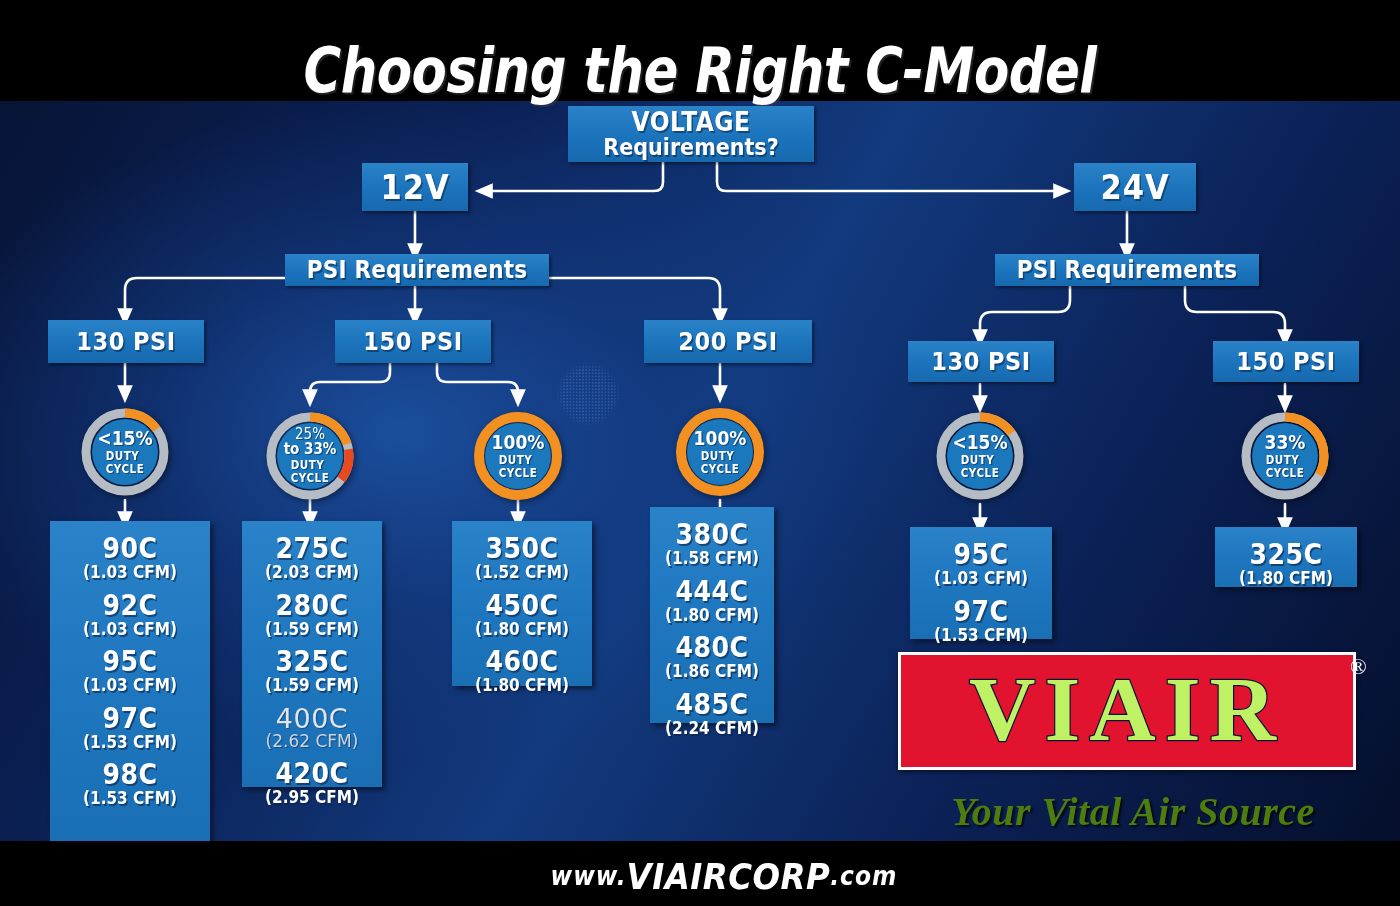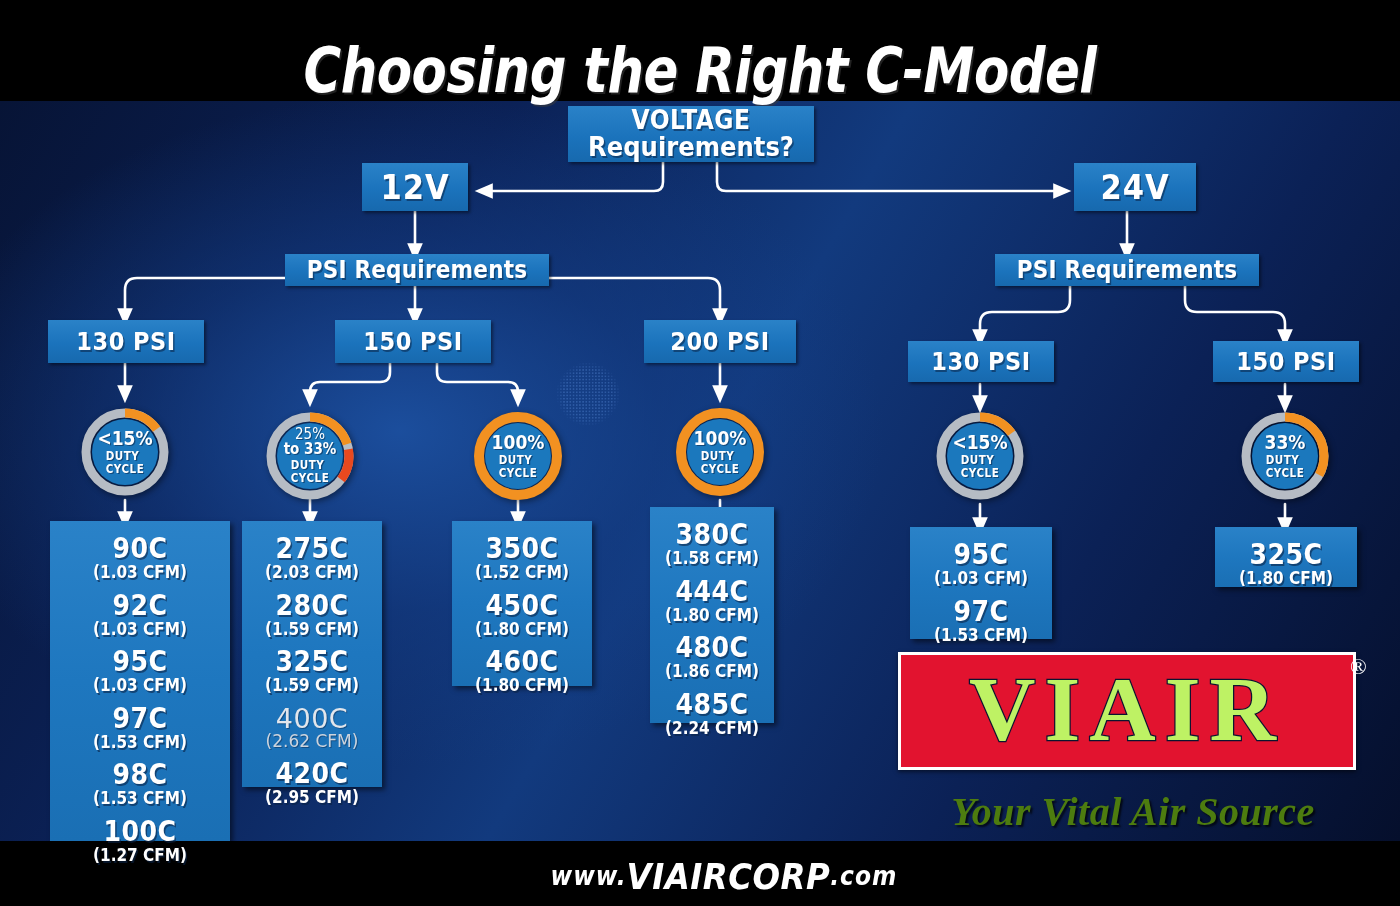--- a/index.html
+++ b/index.html
@@ -51,21 +51,21 @@
     background:linear-gradient(180deg,#2a82c8 0%,#1b73bc 55%,#1769ae 100%);
     color:#fff; text-align:center;
     box-shadow:2px 2px 3px rgba(0,0,0,.45);
     font-weight:bold;
     display:flex; flex-direction:column; justify-content:center; align-items:center;
     font-family:"Liberation Sans Narrow","DejaVu Sans Condensed","Liberation Sans", sans-serif;
     text-shadow:1.5px 1.5px 0 rgba(10,35,70,.55);
     line-height:1.02;
   }
   .box .l1 { font-size:26px; letter-spacing:.5px; }
-  .box .l2 { font-size:27px; letter-spacing:0; }
+  .box .l2 { font-size:23px; letter-spacing:0; }
   .box.psi  { font-size:25px; letter-spacing:.5px; }
   .box.volt { font-size:34px; letter-spacing:1px; }
   .box.psireq { font-size:24px; letter-spacing:.2px; }
 
   
   .models {
     position:absolute;
     background:linear-gradient(180deg,#2a82c8 0%,#1e77bf 50%,#1a6fb4 100%);
     box-shadow:3px 3px 5px rgba(0,0,0,.5);
     color:#fff; text-align:center;
@@ -214,21 +214,21 @@
   <div class="box psireq" style="left:285px; top:254px; width:264px; height:32px;">
     <span>PSI Requirements</span>
   </div>
 
   <div class="box psi" style="left:48px; top:320px; width:156px; height:43px;">
     <span>130 PSI</span>
   </div>
   <div class="box psi" style="left:335px; top:320px; width:156px; height:43px;">
     <span>150 PSI</span>
   </div>
-  <div class="box psi" style="left:644px; top:320px; width:152px; height:43px;">
+  <div class="box psi" style="left:644px; top:320px; width:168px; height:43px;">
     <span>200 PSI</span>
   </div>
 
   <div class="donut" style="left:77px; top:404px;">
     <svg viewBox="0 0 96 96">
       <circle cx="48" cy="48" r="39" fill="none" stroke="#b6bcc4" stroke-width="9"></circle>
       <circle cx="48" cy="48" r="39" fill="none" stroke="#f29121" stroke-width="9" stroke-dasharray="36.8 208.3" transform="rotate(-90 48 48)"></circle>
       <circle cx="48" cy="48" r="33" fill="#1b78bd"></circle>
     </svg>
     <div class="dlabel">
@@ -278,44 +278,40 @@
     </svg>
     <div class="dlabel">
       <span class="dpct">100%</span>
       <span class="dcyc">
         <span>DUTY</span><br>
         <span>CYCLE</span>
       </span>
     </div>
   </div>
 
-  <div class="models" style="left:50px; top:521px; width:180px; height:320px;">
+  <div class="models" style="left:50px; top:521px; width:160px; height:320px;">
     <div class="model">
       <div class="mname">90C</div>
       <div class="mcfm">(1.03 CFM)</div>
     </div>
     <div class="model">
       <div class="mname">92C</div>
       <div class="mcfm">(1.03 CFM)</div>
     </div>
     <div class="model">
       <div class="mname">95C</div>
       <div class="mcfm">(1.03 CFM)</div>
     </div>
     <div class="model">
       <div class="mname">97C</div>
       <div class="mcfm">(1.53 CFM)</div>
     </div>
     <div class="model">
       <div class="mname">98C</div>
       <div class="mcfm">(1.53 CFM)</div>
-    </div>
-    <div class="model">
-      <div class="mname">100C</div>
-      <div class="mcfm">(1.27 CFM)</div>
     </div>
   </div>
 
   <div class="models" style="left:242px; top:521px; width:140px; height:266px;">
     <div class="model">
       <div class="mname">275C</div>
       <div class="mcfm">(2.03 CFM)</div>
     </div>
     <div class="model">
       <div class="mname">280C</div>

